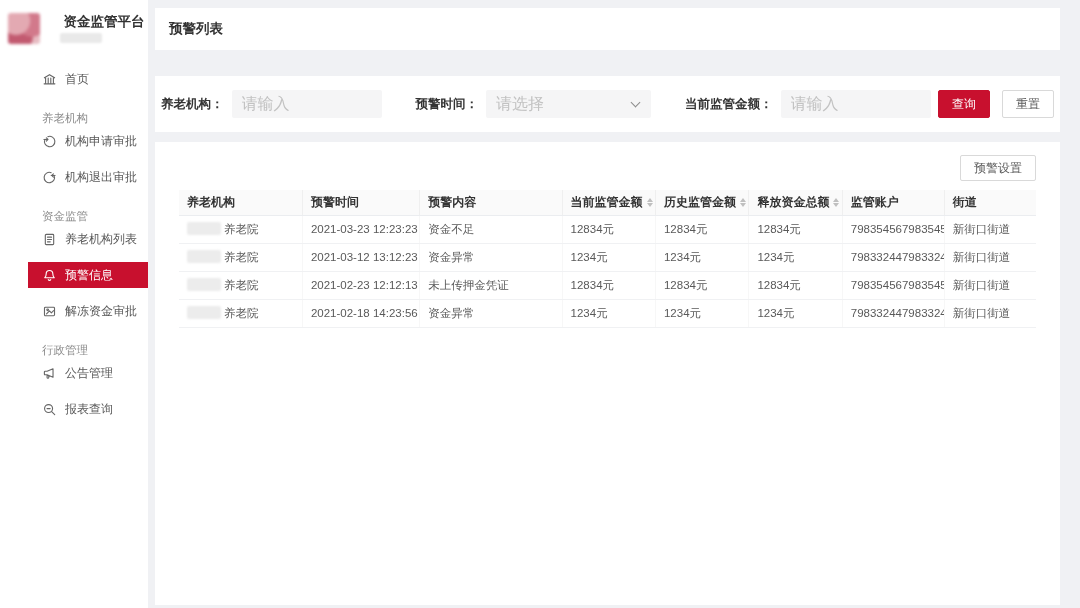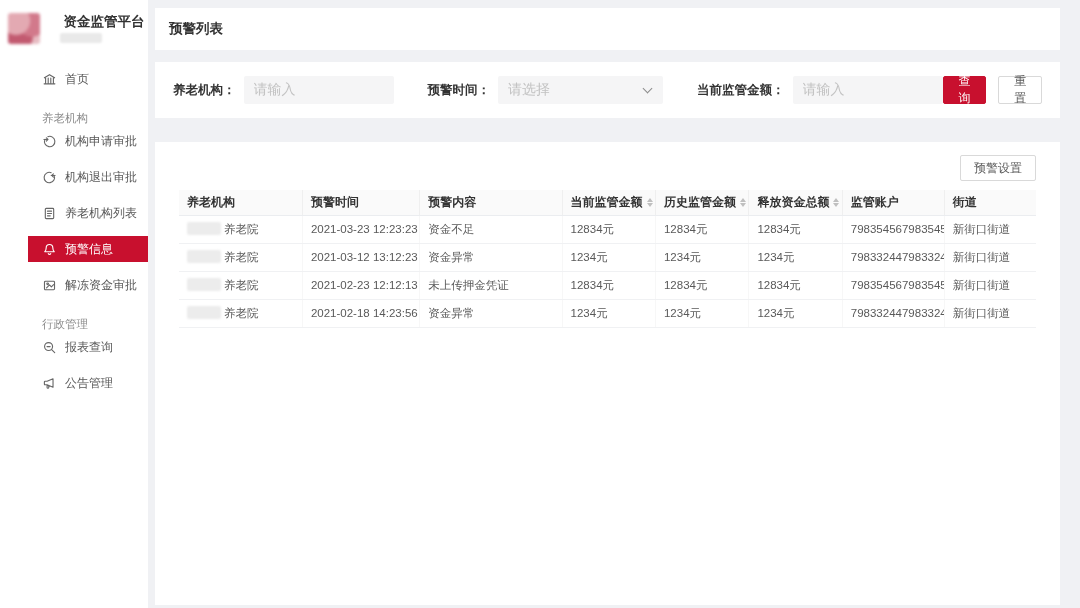--- a/index.html
+++ b/index.html
@@ -50,28 +50,28 @@
   
   .main { position:absolute; left:155px; top:0; width:763px; height:608px; }
 
   .topbar {
     position:absolute; left:0; top:8px; width:905px; height:42px;
     background:#fff; display:flex; align-items:center; padding:0 14px;
   }
   .page-title { font-size:13.5px; font-weight:bold; color:#333; }
 
   .filter-card {
-    position:absolute; left:0; top:62px; width:905px; height:56px;
-    background:#fff; display:flex; align-items:center; padding:0 18px;
+    position:absolute; left:0; top:76px; width:905px; height:56px;
+    background:#fff; display:flex; align-items:center; padding:0 6px;
   }
   .f-label { font-size:12.5px; color:#333; font-weight:bold; white-space:nowrap; }
   .f-input, .f-select {
     height:28px; background:#f5f5f6; border:none; border-radius:2px;
-    padding:0 10px; font-size:14px; color:#595959; outline:none;
-    font-family:Liberation Mono, monospace;
+    padding:0 10px; font-size:16px; color:#595959; outline:none;
+    font-family:Liberation Serif, serif;
   }
   .f-input::placeholder { color:#c2c2c2; }
   .f-input.org { width:150px; margin-left:8px; }
   .f-select-wrap { position:relative; margin-left:8px; }
   .f-select { width:165px; display:flex; align-items:center; color:#c2c2c2; cursor:pointer; }
   .f-input.amount { width:150px; margin-left:8px; }
   .gap1 { margin-left:34px; }
   .chev {
     width:7px; height:7px; border-right:1.4px solid #8c8c8c; border-bottom:1.4px solid #8c8c8c;
     transform:rotate(45deg); display:inline-block;
@@ -150,20 +150,21 @@
       </div>
       <div class="menu-item">
         <span class="mi">
           <svg viewBox="0 0 14 14">
             <path d="M8.8 1.8a5.6 5.6 0 1 0 3.1 2.9"></path>
             <path d="M13 4.8H8.8M11.2 3 9.4 4.8l1.8 1.8"></path>
           </svg>
         </span>
         <span>机构退出审批</span>
       </div>
+      <div class="menu-section">资金监管</div>
       <div class="menu-item">
         <span class="mi">
           <svg viewBox="0 0 14 14">
             <rect x="2.5" y="1.5" width="9" height="11" rx="1"></rect>
             <path d="M4.8 4.5h4.4M4.8 7h4.4M4.8 9.5h3"></path>
           </svg>
         </span>
         <span>养老机构列表</span>
       </div>
       <div class="menu-item active">
@@ -182,33 +183,33 @@
             <path d="M3.8 9.6 7 6.4l2 2 2.4-2.4"></path>
             <circle cx="5" cy="5.2" r="0.9"></circle>
           </svg>
         </span>
         <span>解冻资金审批</span>
       </div>
       <div class="menu-section">行政管理</div>
       <div class="menu-item">
         <span class="mi">
           <svg viewBox="0 0 14 14">
+            <path d="M10.8 2 4.4 4.6H2.2a.7.7 0 0 0-.7.7v2.4c0 .4.3.7.7.7h2.2l6.4 2.6zM4.4 8.4v2.8a.9.9 0 0 0 1.8 0V9.1"></path>
+          </svg>
+        </span>
+        <span>公告管理</span>
+      </div>
+      <div class="menu-item">
+        <span class="mi">
+          <svg viewBox="0 0 14 14">
             <circle cx="6" cy="6" r="4.3"></circle>
             <path d="M9.3 9.3 12.6 12.6M4.3 6h3.4"></path>
           </svg>
         </span>
         <span>报表查询</span>
-      </div>
-      <div class="menu-item">
-        <span class="mi">
-          <svg viewBox="0 0 14 14">
-            <path d="M10.8 2 4.4 4.6H2.2a.7.7 0 0 0-.7.7v2.4c0 .4.3.7.7.7h2.2l6.4 2.6zM4.4 8.4v2.8a.9.9 0 0 0 1.8 0V9.1"></path>
-          </svg>
-        </span>
-        <span>公告管理</span>
       </div>
     </div>
 </nav>
 
 <div class="main">
 
   <div class="topbar">
     <span class="page-title">预警列表</span>
   </div>
 

